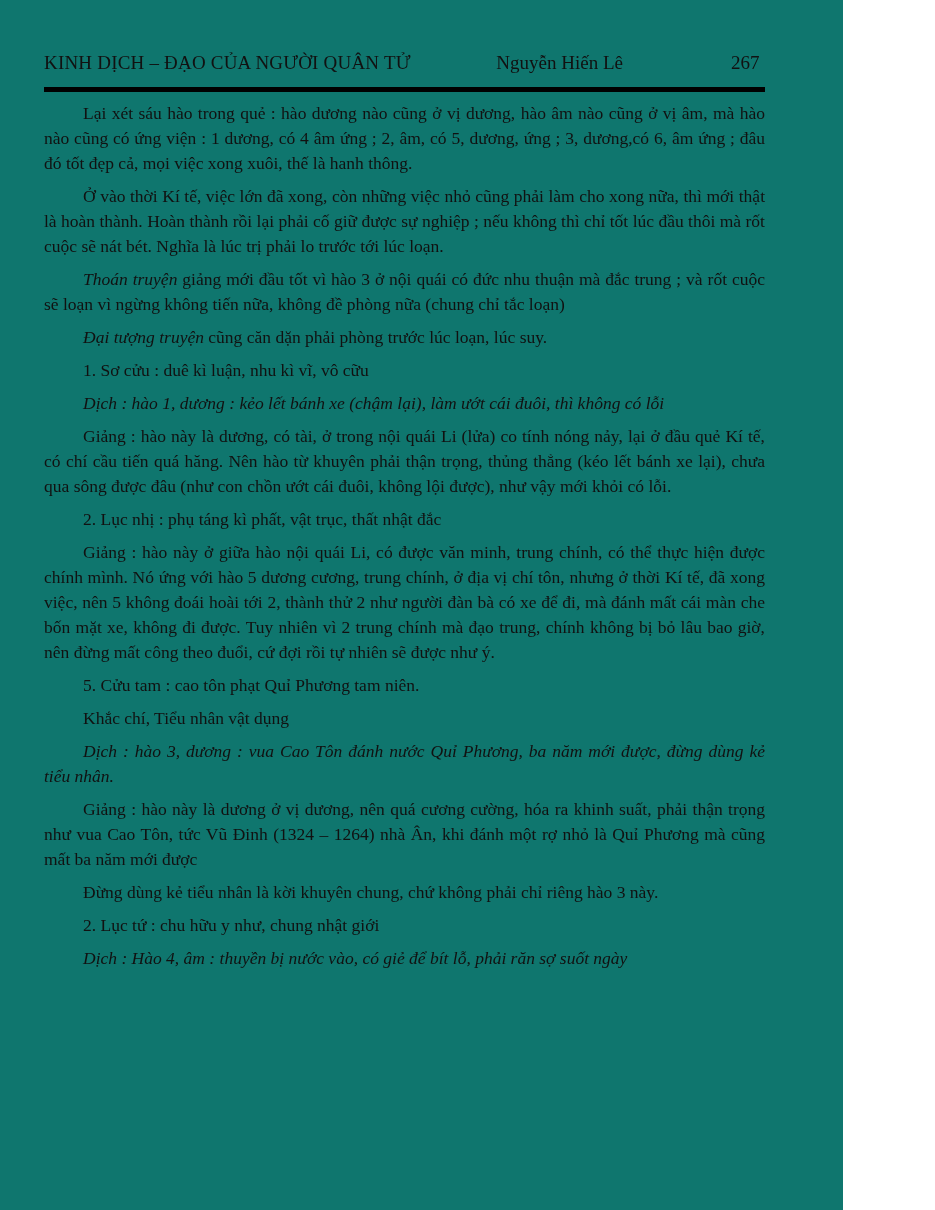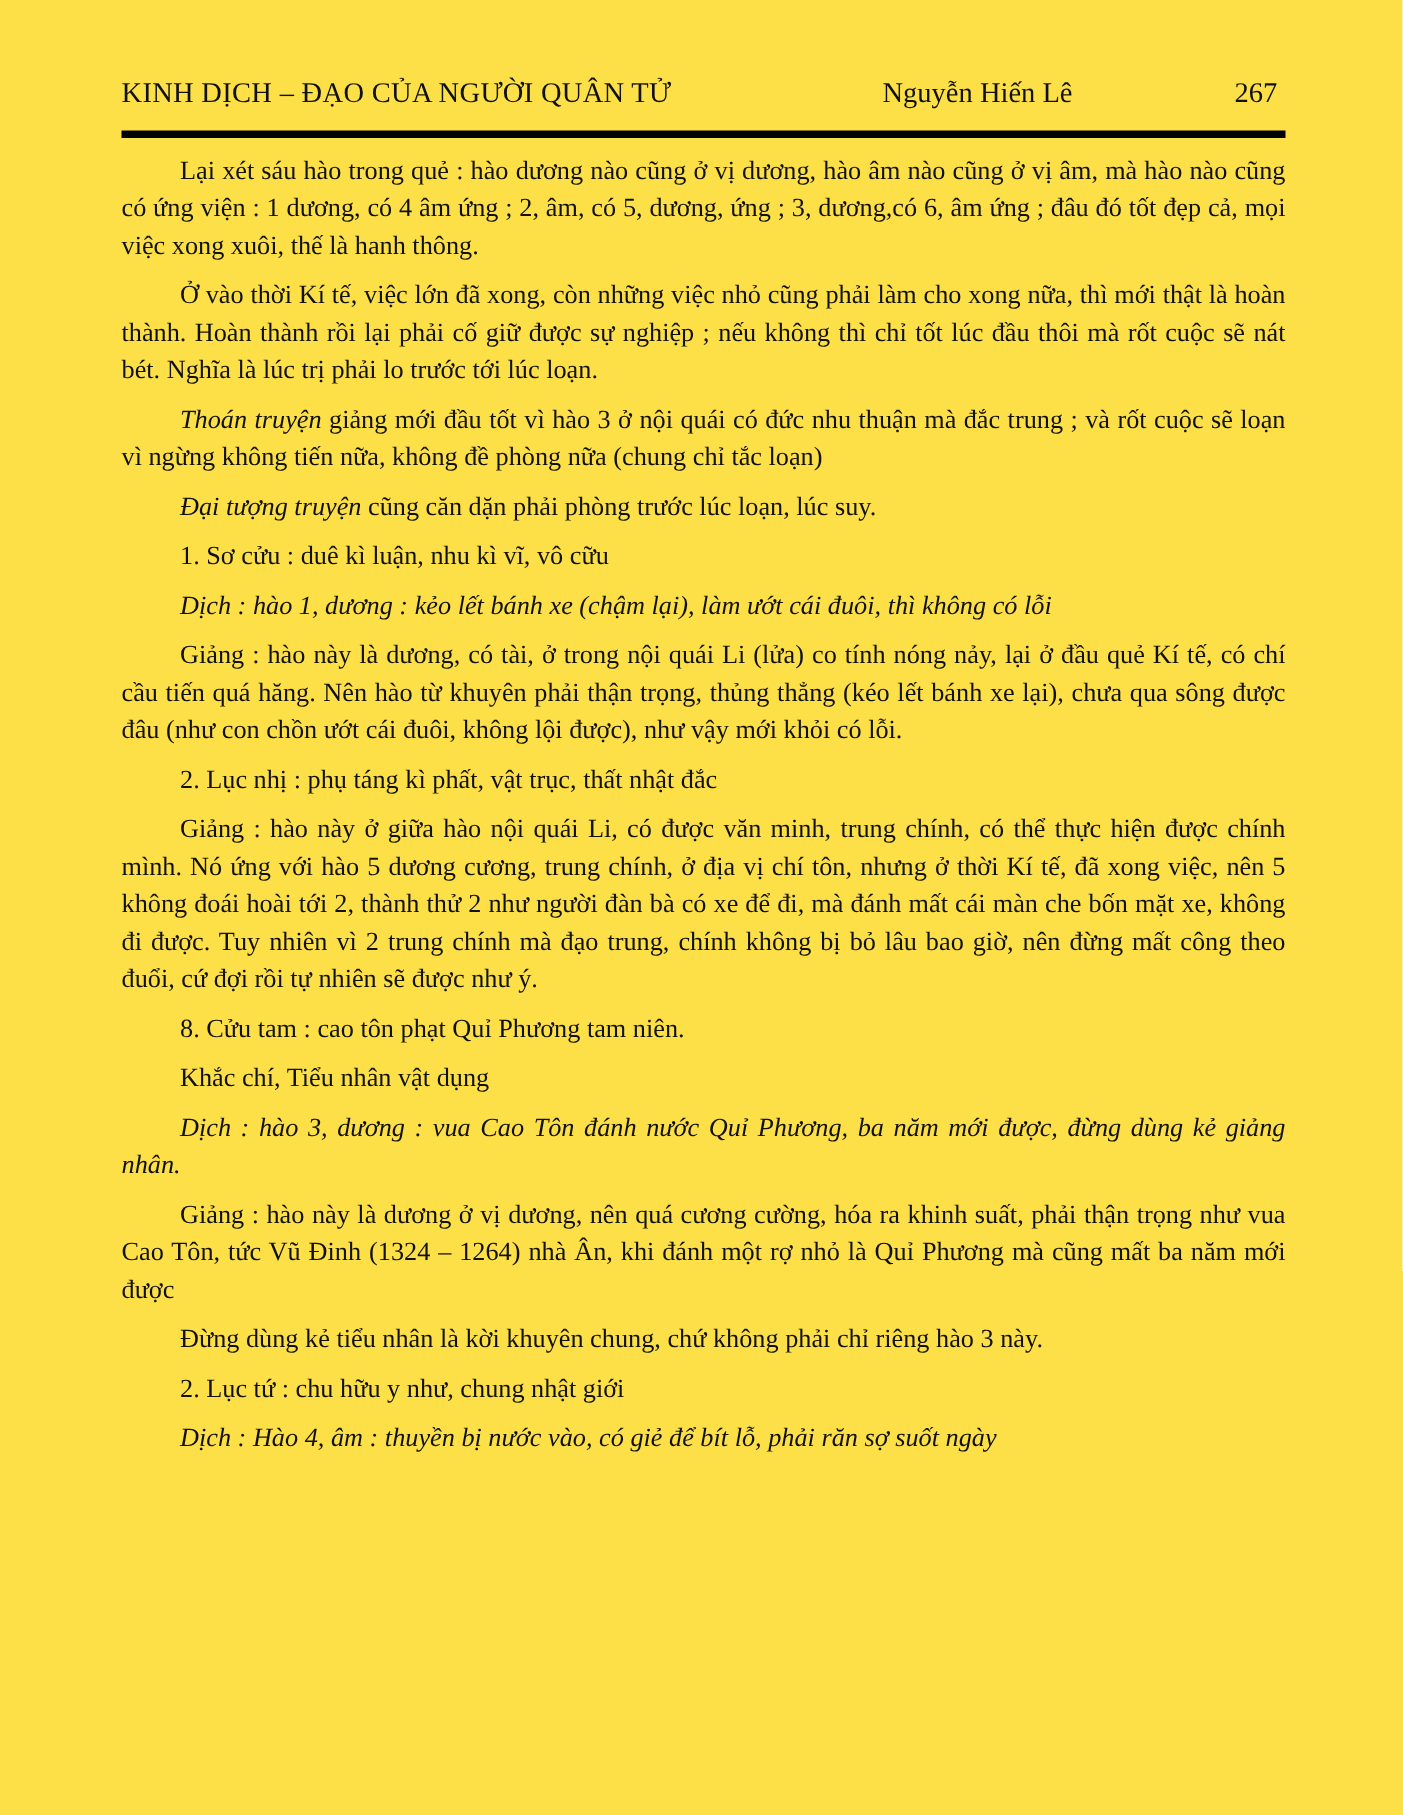--- a/index.html
+++ b/index.html
@@ -3,24 +3,24 @@
 <meta charset="utf-8">
 <style>
   * { margin: 0; padding: 0; box-sizing: border-box; }
   html, body {
     width: 935px;
     background: #ffffff;
     font-family: "Liberation Serif", "DejaVu Serif", serif;
     color: #111111;
   }
   .page {
-    width: 935px;
+    width: 843px;
     height: 1210px;
-    background: #fde047;
-    padding: 52px 78px 0 81px;
+    background: #0f766e;
+    padding: 52px 78px 0 44px;
     overflow: hidden;
   }
   .running-header {
     display: flex;
     align-items: baseline;
     font-size: 19px;
     white-space: nowrap;
   }
   .running-header .book-title {
     flex: 1 1 auto;
@@ -80,25 +80,25 @@
 
     <p class="para italic">Dịch : hào 1, dương : kẻo lết bánh xe (chậm lại), làm ướt cái đuôi, thì không có lỗi</p>
 
     <p class="para">Giảng : hào này là dương, có tài, ở trong nội quái Li (lửa) co tính nóng nảy, lại ở đầu quẻ Kí tế, có chí cầu tiến quá hăng. Nên hào từ khuyên phải thận trọng, thủng thẳng (kéo lết bánh xe lại), chưa qua sông được đâu (như con chồn ướt cái đuôi, không lội được), như vậy mới khỏi có lỗi.</p>
 
     <p class="para">2. Lục nhị : phụ táng kì phất, vật trục, thất nhật đắc</p>
 
 
     <p class="para">Giảng : hào này ở giữa hào nội quái Li, có được văn minh, trung chính, có thể thực hiện được chính mình. Nó ứng với hào 5 dương cương, trung chính, ở địa vị chí tôn, nhưng ở thời Kí tế, đã xong việc, nên 5 không đoái hoài tới 2, thành thử 2 như người đàn bà có xe để đi, mà đánh mất cái màn che bốn mặt xe, không đi được. Tuy nhiên vì 2 trung chính mà đạo trung, chính không bị bỏ lâu bao giờ, nên đừng mất công theo đuổi, cứ đợi rồi tự nhiên sẽ được như ý.</p>
 
-    <p class="para">8. Cửu tam : cao tôn phạt Quỉ Phương tam niên.</p>
+    <p class="para">5. Cửu tam : cao tôn phạt Quỉ Phương tam niên.</p>
 
     <p class="para">Khắc chí, Tiểu nhân vật dụng</p>
 
-    <p class="para italic">Dịch : hào 3, dương : vua Cao Tôn đánh nước Quỉ Phương, ba năm mới được, đừng dùng kẻ giảng nhân.</p>
+    <p class="para italic">Dịch : hào 3, dương : vua Cao Tôn đánh nước Quỉ Phương, ba năm mới được, đừng dùng kẻ tiểu nhân.</p>
 
     <p class="para">Giảng : hào này là dương ở vị dương, nên quá cương cường, hóa ra khinh suất, phải thận trọng như vua Cao Tôn, tức Vũ Đinh (1324 – 1264) nhà Ân, khi đánh một rợ nhỏ là Quỉ Phương mà cũng mất ba năm mới được</p>
 
     <p class="para">Đừng dùng kẻ tiểu nhân là kời khuyên chung, chứ không phải chỉ riêng hào 3 này.</p>
 
     <p class="para">2. Lục tứ : chu hữu y như, chung nhật giới</p>
 
     <p class="para italic">Dịch : Hào 4, âm : thuyền bị nước vào, có giẻ để bít lỗ, phải răn sợ suốt ngày</p>
 
   </div>

